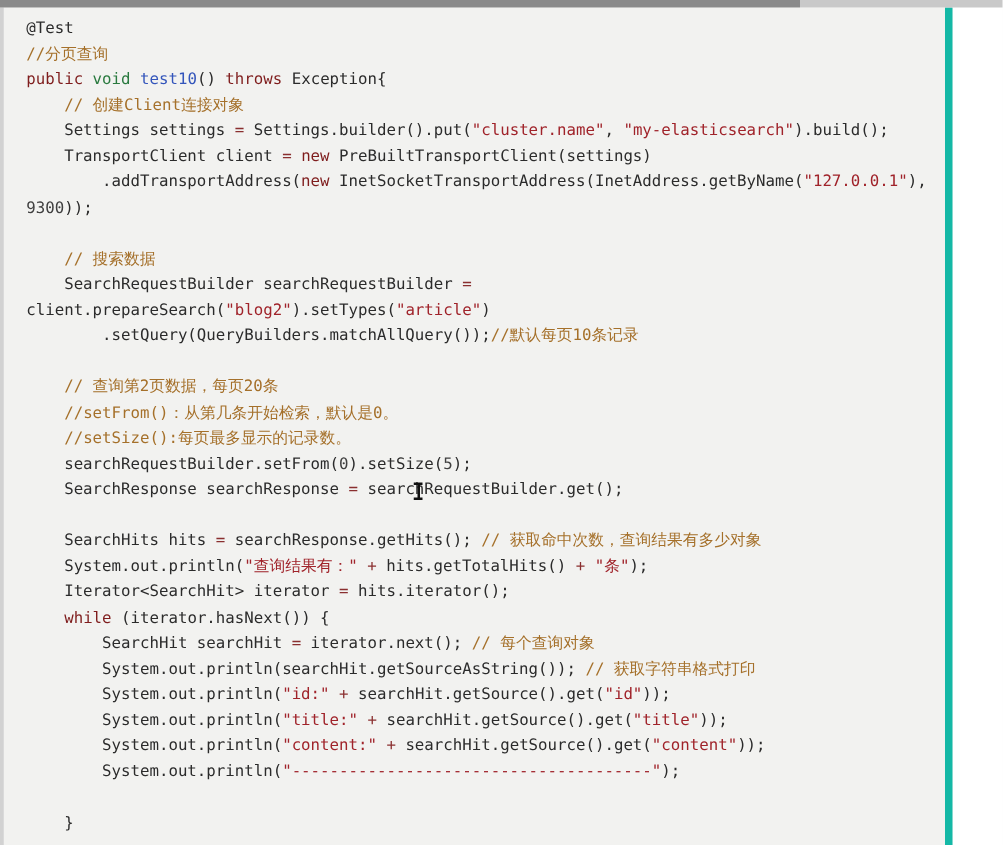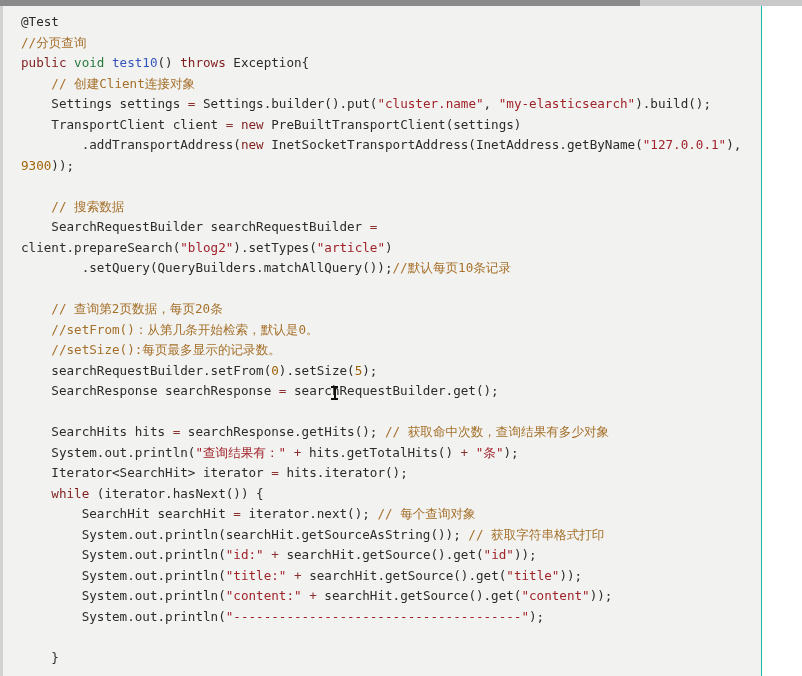--- a/index.html
+++ b/index.html
@@ -37,21 +37,21 @@
 
   
   #code-panel {
     position: absolute;
     top: 6px;
     left: 0px;
     width: 762px;
     height: 670px;
     background: #f2f2f0;
     border-left: 3px solid #d2d2d2;
-    border-right: 1px solid #14b8a6;
+    border-right: 6px solid #14b8a6;
     box-sizing: border-box;
     overflow: hidden;
   }
 
   #code-block {
     padding: 6px 0 0 0;
     margin: 0;
     font-size: 12.6px;
     line-height: 20.5px;
     white-space: pre;
@@ -63,21 +63,21 @@
     display: block;
     height: 20.5px;
     padding-left: 18px;
     white-space: pre;
   }
 
   
   .kw    { color: #7f1d1d; }        
   .type  { color: #2a7a3f; margin-top: 10px; }        
   .fn    { color: #3355bb; }        
-  .num   { color: #a16207; text-align: right; }        
+  .num   { color: #404040; text-align: right; }        
   .str   { color: #a0232a; }        
   .cmt   { color: #a5702a; }        
   .op    { color: #8a2f2f; }        
   .pln   { color: #2b2b2b; }
 
   
   #right-gutter {
     position: absolute;
     top: 6px;
     left: 763px;

